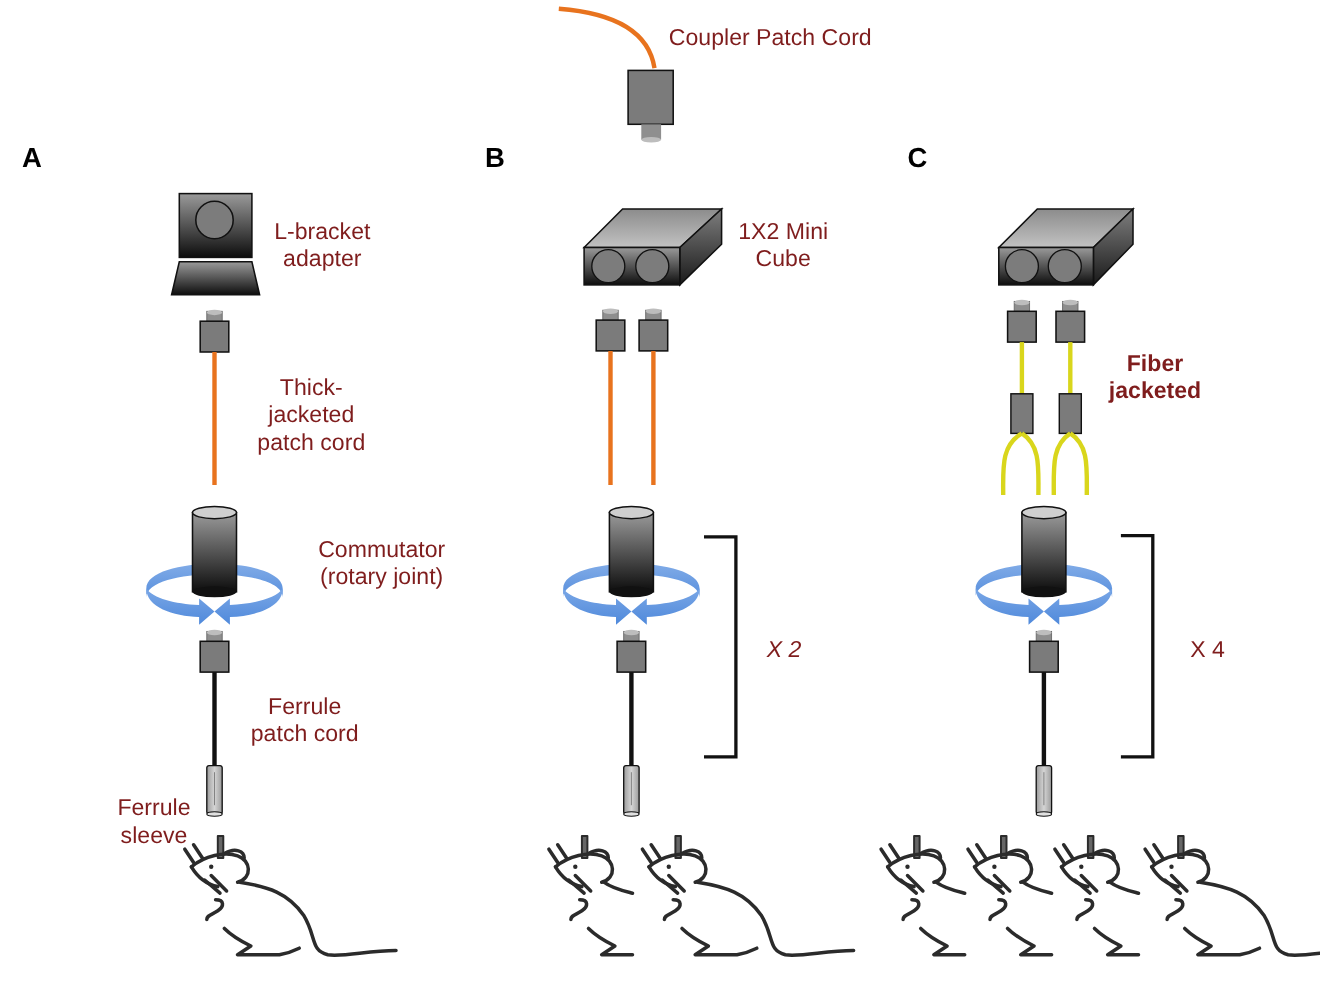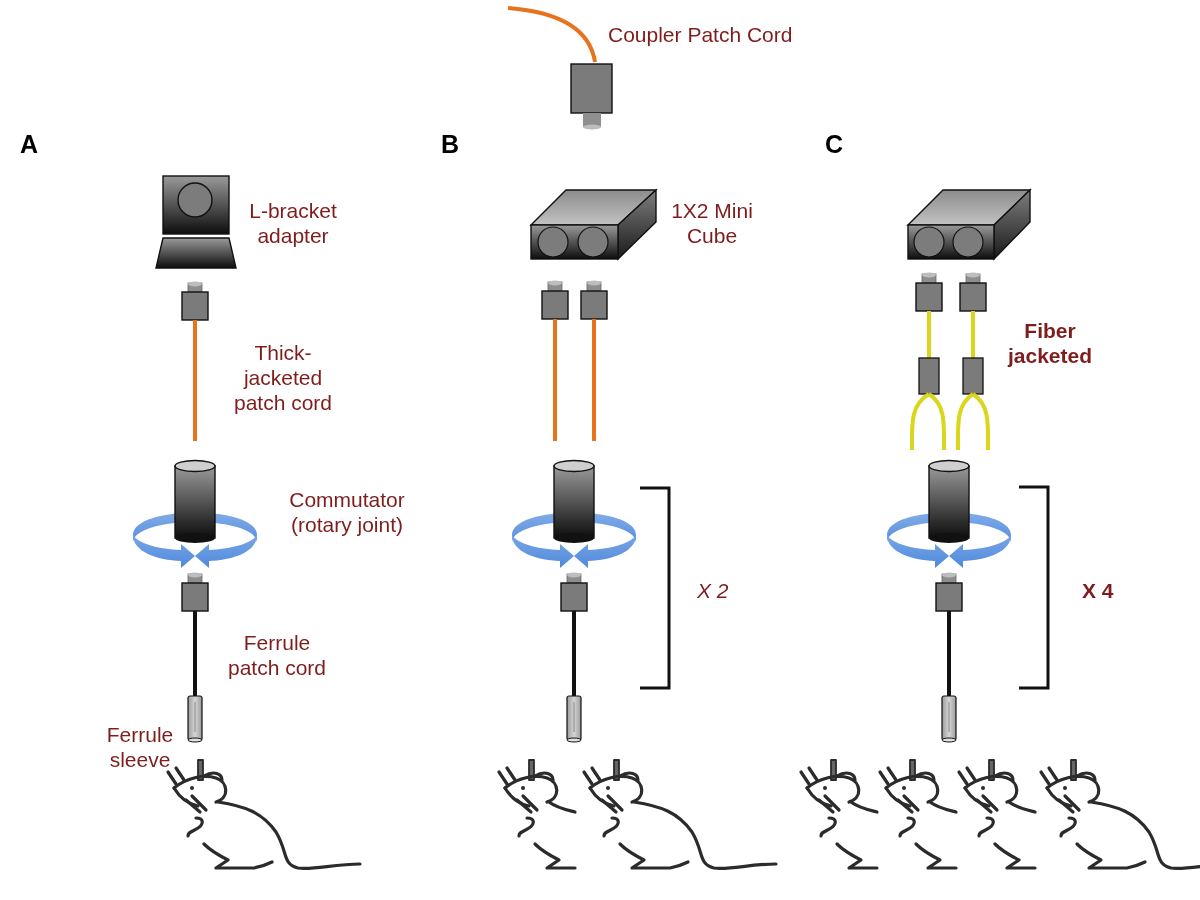--- a/index.html
+++ b/index.html
@@ -190,13 +190,13 @@
 <div class="lbl" style="left:662px; top:198px; width:100px;">
   <div>1X2 Mini</div>
   <div>Cube</div>
 </div>
 <div class="lbl" style="left:697px; top:578px; text-align:left;font-style:italic;">X 2</div>
 
 <div class="lbl" style="left:1000px; top:318px; width:100px;font-weight:bold;">
   <div>Fiber</div>
   <div>jacketed</div>
 </div>
-<div class="lbl" style="left:1082px; top:578px; text-align:left;font-weight:bold;">X 4</div>
+<div class="lbl" style="left:1082px; top:578px; text-align:left;">X 4</div>
 
 </body></html>

